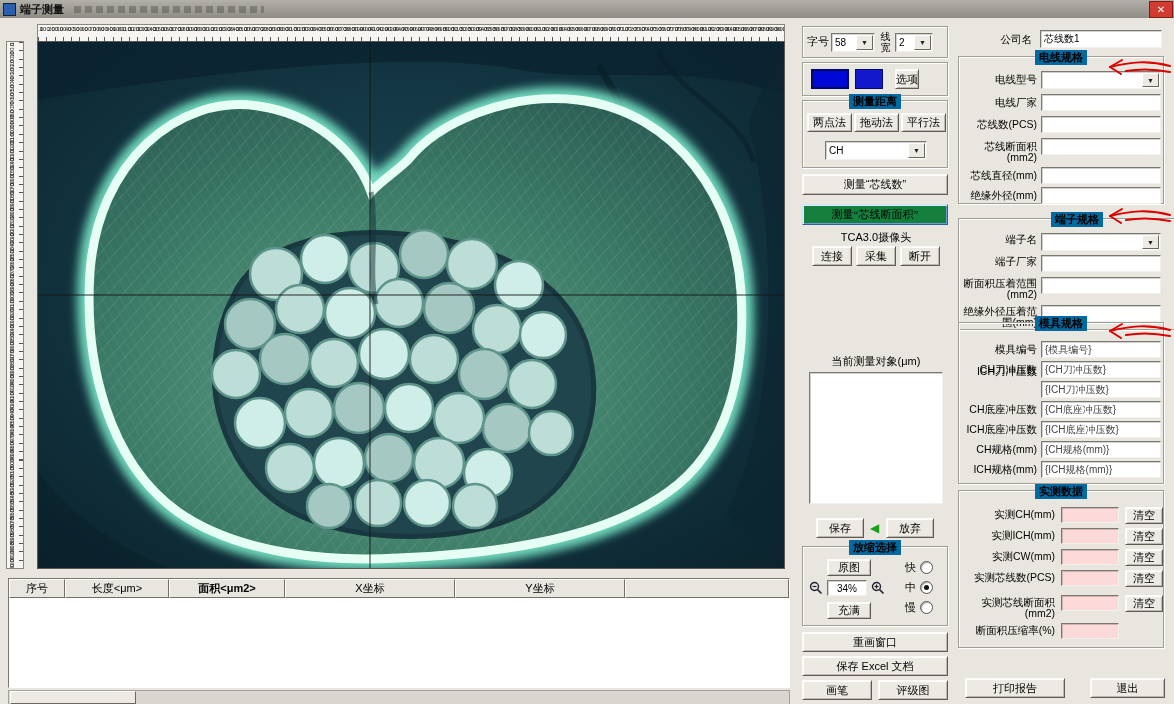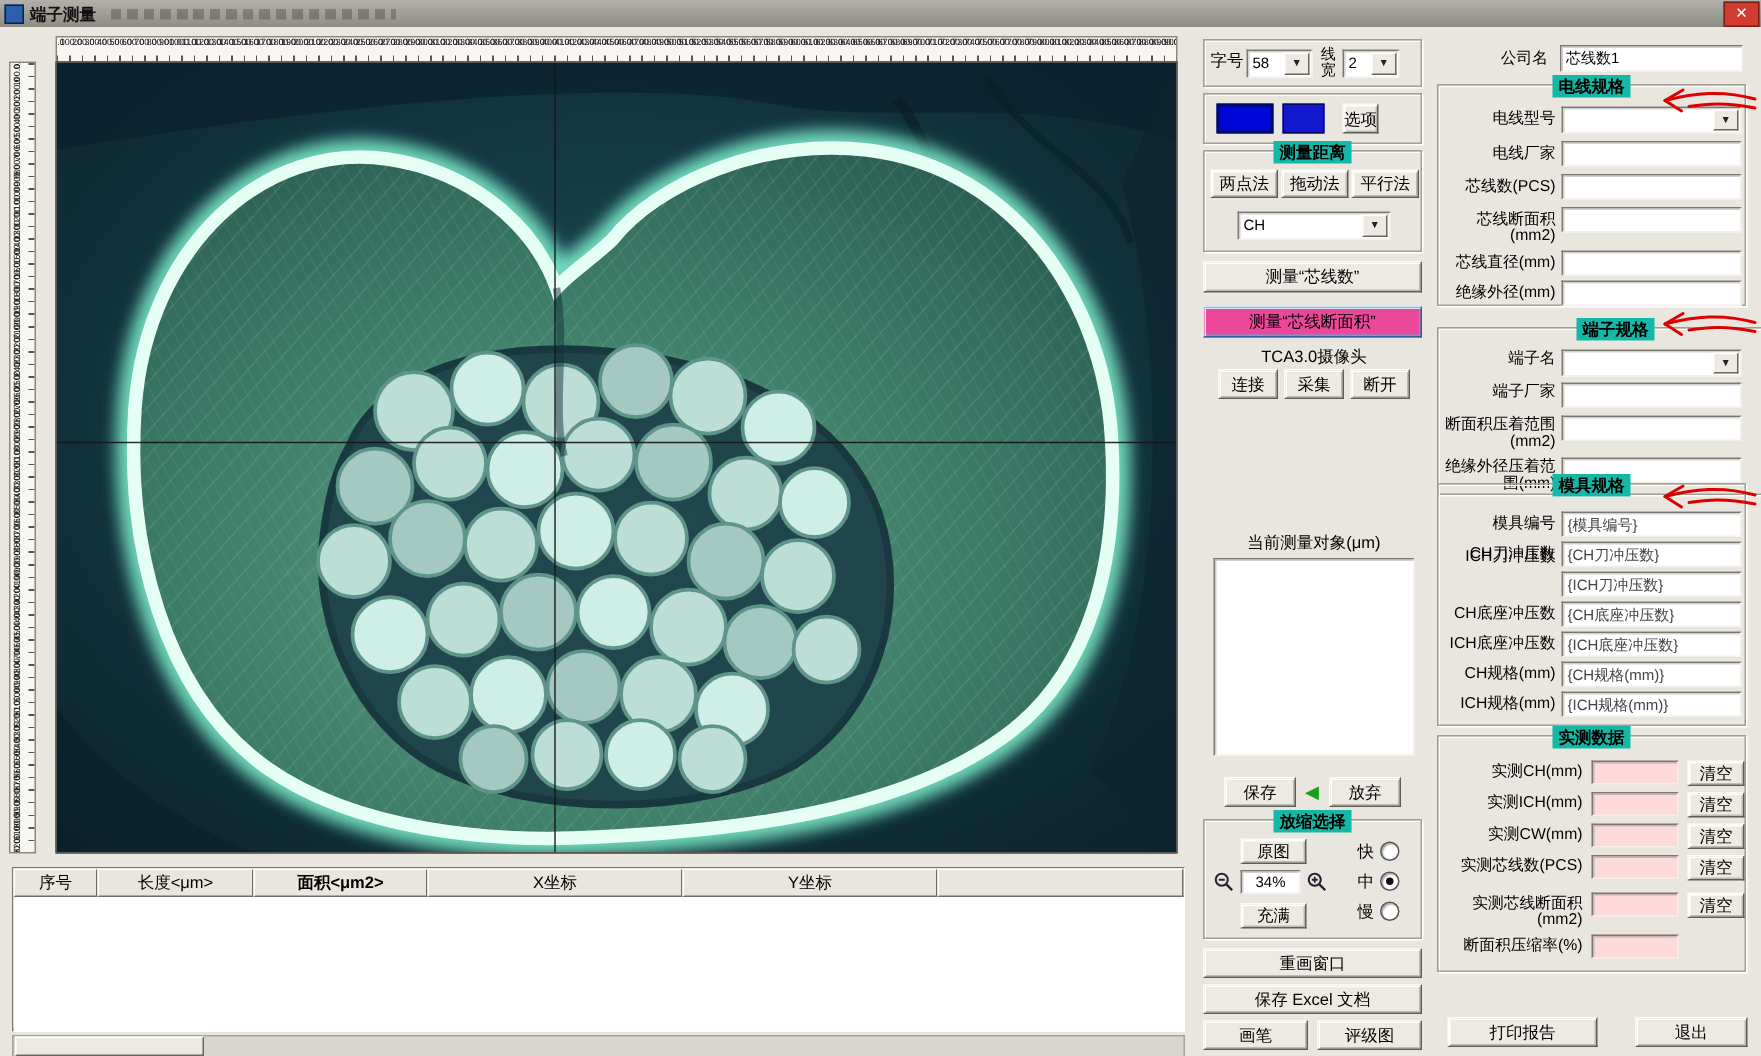--- a/index.html
+++ b/index.html
@@ -41,25 +41,25 @@
     box-sizing:border-box;display:flex;align-items:center;justify-content:center;font-size:11px;}
   .mtable-body{height:87px;background:#fff;}
   .hscroll{position:absolute;left:8px;top:690px;width:780px;height:13px;background:#d9d6cf;
     border:1px solid #a5a29a;}
   .hscroll-thumb{position:absolute;left:1px;top:0px;width:124px;height:11px;background:#eceae3;
     border:1px solid;border-color:#fff #6a675f #6a675f #fff;}
   
   .btn{position:absolute;background:#eceae3;border:1px solid;border-color:#fbfaf7 #5f5c55 #5f5c55 #fbfaf7;
     box-shadow:inset 1px 1px 0 #fff,inset -1px -1px 0 #bdbab2;display:flex;align-items:center;
     justify-content:center;font-size:11px;color:#000;cursor:default;box-sizing:border-box;}
-  .btn-blue{background:#ec4899;border-color:#cfe3f7 #2f5f9e #2f5f9e #cfe3f7;
-    box-shadow:inset 1px 1px 0 #d8eafc,inset -1px -1px 0 #6f9cce;}
+  .btn-blue{background:#15803d;border-color:#cfe3f7 #2f5f9e #2f5f9e #cfe3f7;
+    box-shadow:inset 1px 1px 0 #d8eafc,inset -1px -1px 0 #6f9cce;font-family:Liberation Serif, serif;}
   .groupbox{position:absolute;border:1px solid #a19e96;box-shadow:1px 1px 0 #fff,inset 1px 1px 0 #fdfdfb;
     box-sizing:border-box;}
-  .gtitle{position:absolute;top:-7px;left:50%;transform:translateX(-50%);background:#14b8a6;
+  .gtitle{position:absolute;top:-7px;left:50%;transform:translateX(-50%);background:#0369a1;
     padding:0 4px;font-size:11px;font-weight:bold;white-space:nowrap;}
   .tinput{position:absolute;background:#fff;border:1px solid;border-color:#7b786f #f2f0ea #f2f0ea #7b786f;
     box-shadow:inset 1px 1px 0 rgba(0,0,0,.18);box-sizing:border-box;font-size:10px;
     display:flex;align-items:center;padding:0 3px;overflow:hidden;white-space:nowrap;}
   .pink{background:#fcdada;}
   .gray-val{color:#444;}
   .combo{position:absolute;background:#fff;border:1px solid;border-color:#7b786f #f2f0ea #f2f0ea #7b786f;
     box-shadow:inset 1px 1px 0 rgba(0,0,0,.18);box-sizing:border-box;}
   .combo .ctext{position:absolute;left:3px;top:0;bottom:0;right:17px;display:flex;align-items:center;
     font-size:10px;overflow:hidden;}

